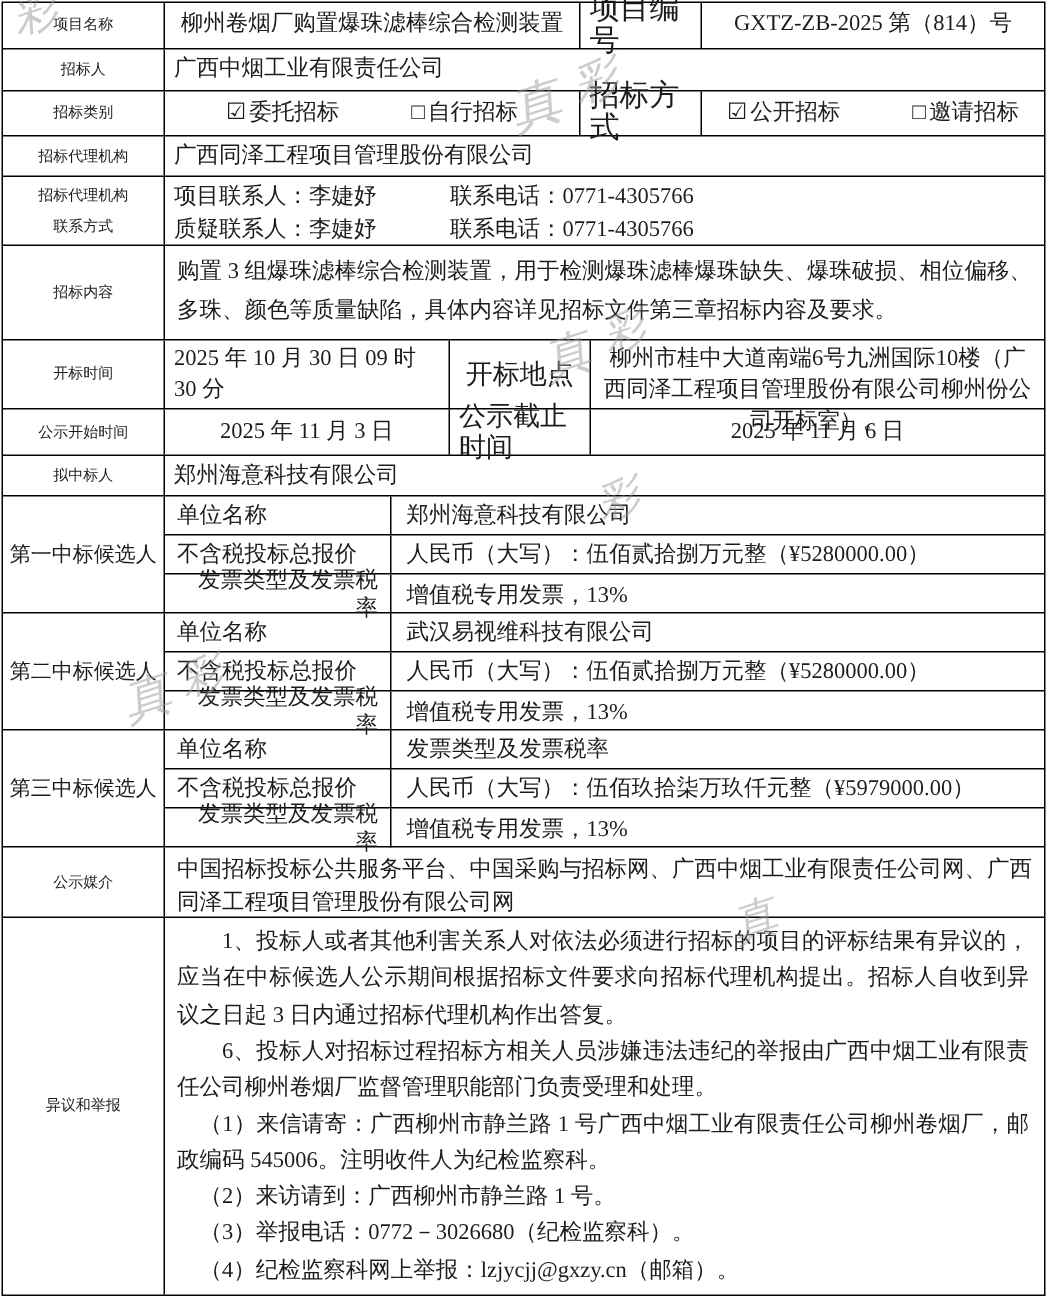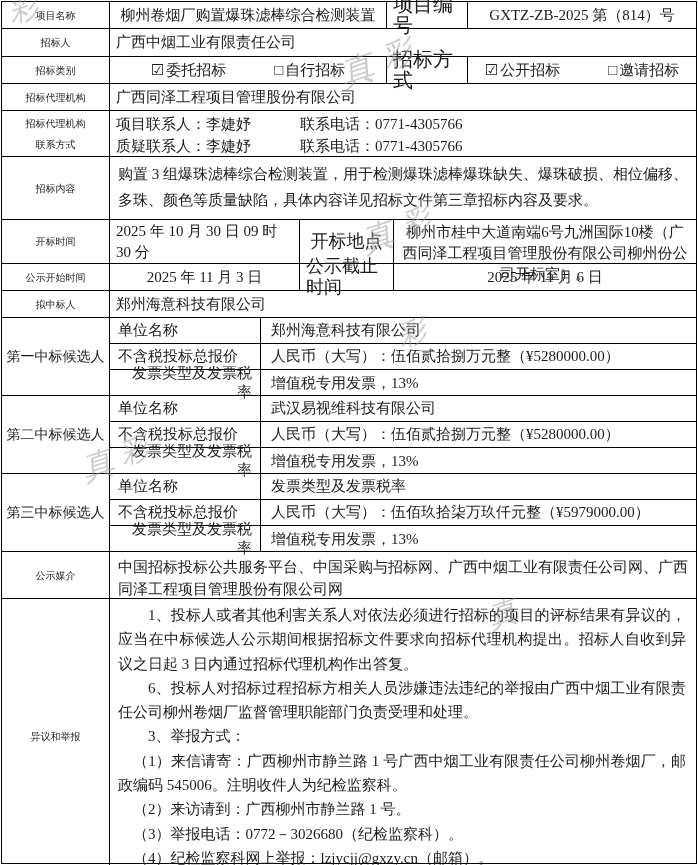--- a/index.html
+++ b/index.html
@@ -224,21 +224,20 @@
   <div class="row h47">
     <div class="cell c-label">公示媒介</div>
     <div class="cell grow wrap-cell" style="line-height:22px;">中国招标投标公共服务平台、中国采购与招标网、广西中烟工业有限责任公司网、广西同泽工程项目管理股份有限公司网</div>
   </div>
 
   <div class="row" style="flex:1 1 auto;">
     <div class="cell c-label">异议和举报</div>
     <div class="cell grow objection-cell">
       <p class="indent2">1、投标人或者其他利害关系人对依法必须进行招标的项目的评标结果有异议的，应当在中标候选人公示期间根据招标文件要求向招标代理机构提出。招标人自收到异议之日起 3 日内通过招标代理机构作出答复。</p>
       <p class="indent2">6、投标人对招标过程招标方相关人员涉嫌违法违纪的举报由广西中烟工业有限责任公司柳州卷烟厂监督管理职能部门负责受理和处理。</p>
-      <p class="indent2">3、举报方式：</p>
       <p class="indent1">（1）来信请寄：广西柳州市静兰路 1 号广西中烟工业有限责任公司柳州卷烟厂，邮政编码 545006。注明收件人为纪检监察科。</p>
       <p class="indent1">（2）来访请到：广西柳州市静兰路 1 号。</p>
       <p class="indent1">（3）举报电话：0772－3026680（纪检监察科）。</p>
       <p class="indent1">（4）纪检监察科网上举报：lzjycjj@gxzy.cn（邮箱）。</p>
     </div>
   </div>
 
 </div>
 
 <span class="wm" style="left:8px; top:-12px;">彩</span>

